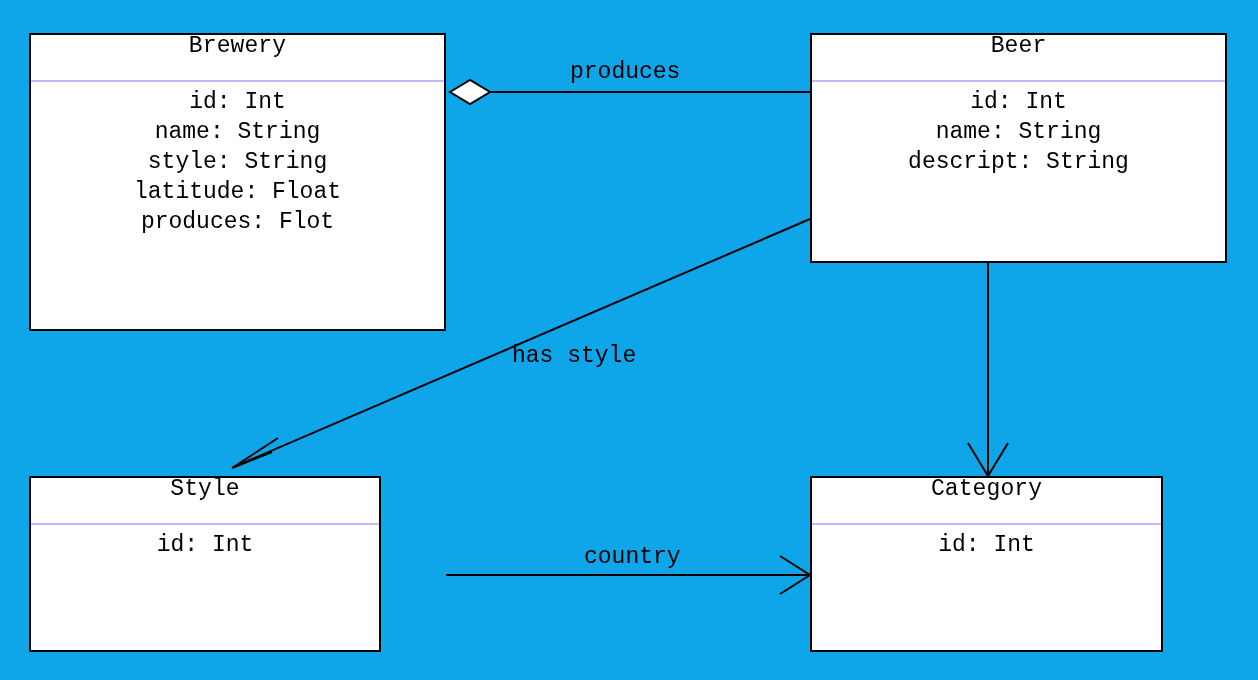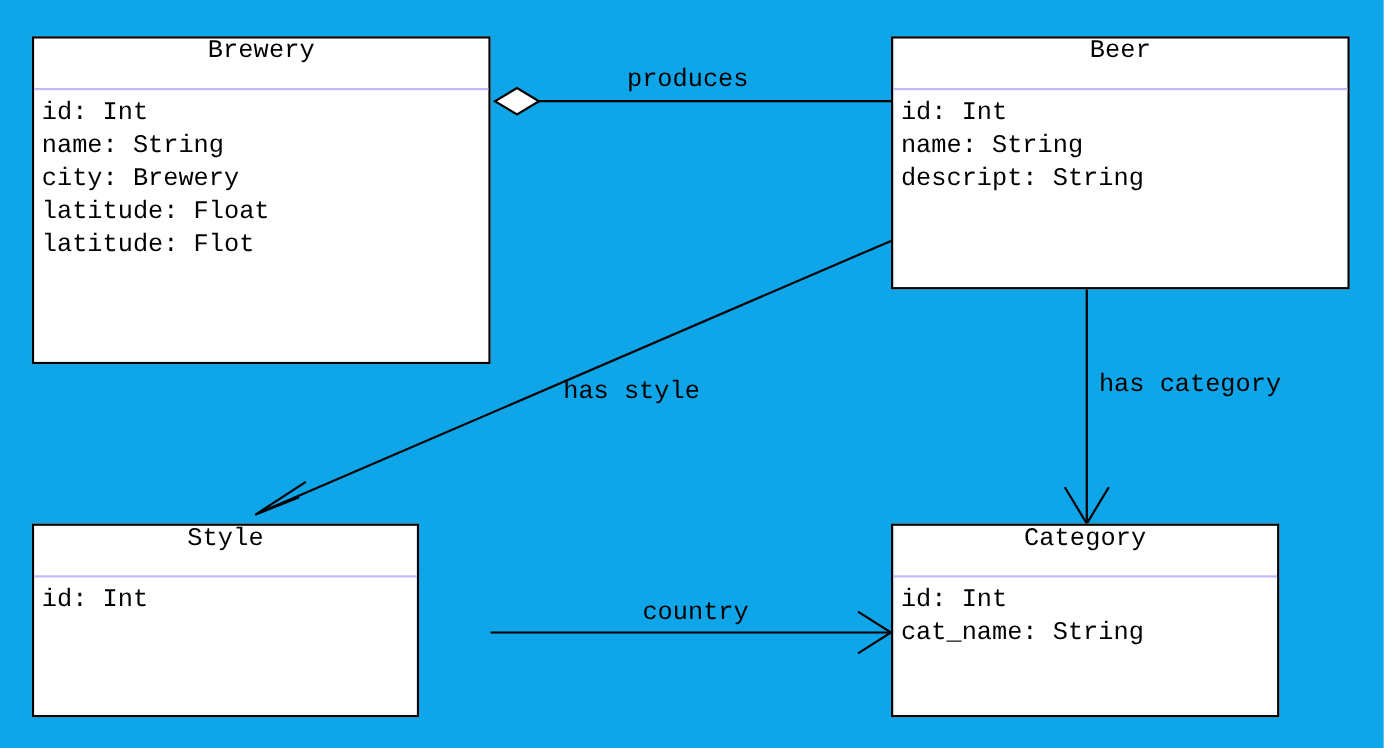--- a/index.html
+++ b/index.html
@@ -44,20 +44,21 @@
   .entity-title {
     font-size: 23px;
     color: #000000;
     line-height: 1;
     letter-spacing: 0.1px;
   }
   .entity-body {
     flex: 1 1 auto;
     padding: 5px 7px 10px 7px;
     box-sizing: border-box;
+    text-align: center;
   }
   .attribute-row {
     font-size: 23px;
     color: #000000;
     line-height: 30px;
     white-space: nowrap;
   }
   .edge-label {
     position: absolute;
     font-size: 23px;
@@ -91,34 +92,33 @@
     <g>
       <line x1="446" y1="575" x2="808" y2="575" stroke="#000000" stroke-width="2"></line>
       <polyline points="780,556 810,575 780,594" fill="none" stroke="#000000" stroke-width="2"></polyline>
     </g>
   </svg>
 
   <div class="edge-label" style="left:570px; top:61px;">produces</div>
 
   <div class="edge-label" style="left:512px; top:345px;">has style</div>
 
-  <div class="edge-label" style="left:999px; top:338px;">has category</div>
 
   <div class="edge-label" style="left:584px; top:546px;">country</div>
 
   <div class="entity-box" style="left:29px; top:33px; width:417px; height:298px;">
     <div class="entity-header">
       <span class="entity-title">Brewery</span>
     </div>
     <div class="entity-body">
       <div class="attribute-row">id: Int</div>
       <div class="attribute-row">name: String</div>
-      <div class="attribute-row">city: Brewery</div>
+      <div class="attribute-row">style: String</div>
       <div class="attribute-row">latitude: Float</div>
-      <div class="attribute-row">latitude: Flot</div>
+      <div class="attribute-row">produces: Flot</div>
     </div>
   </div>
 
   <div class="entity-box" style="left:810px; top:33px; width:417px; height:230px;">
     <div class="entity-header">
       <span class="entity-title">Beer</span>
     </div>
     <div class="entity-body">
       <div class="attribute-row">id: Int</div>
       <div class="attribute-row">name: String</div>
@@ -134,17 +134,16 @@
       <div class="attribute-row">id: Int</div>
     </div>
   </div>
 
   <div class="entity-box" style="left:810px; top:476px; width:353px; height:176px;">
     <div class="entity-header">
       <span class="entity-title">Category</span>
     </div>
     <div class="entity-body">
       <div class="attribute-row">id: Int</div>
-      <div class="attribute-row">cat_name: String</div>
     </div>
   </div>
 
 </div>
 
 </body></html>

